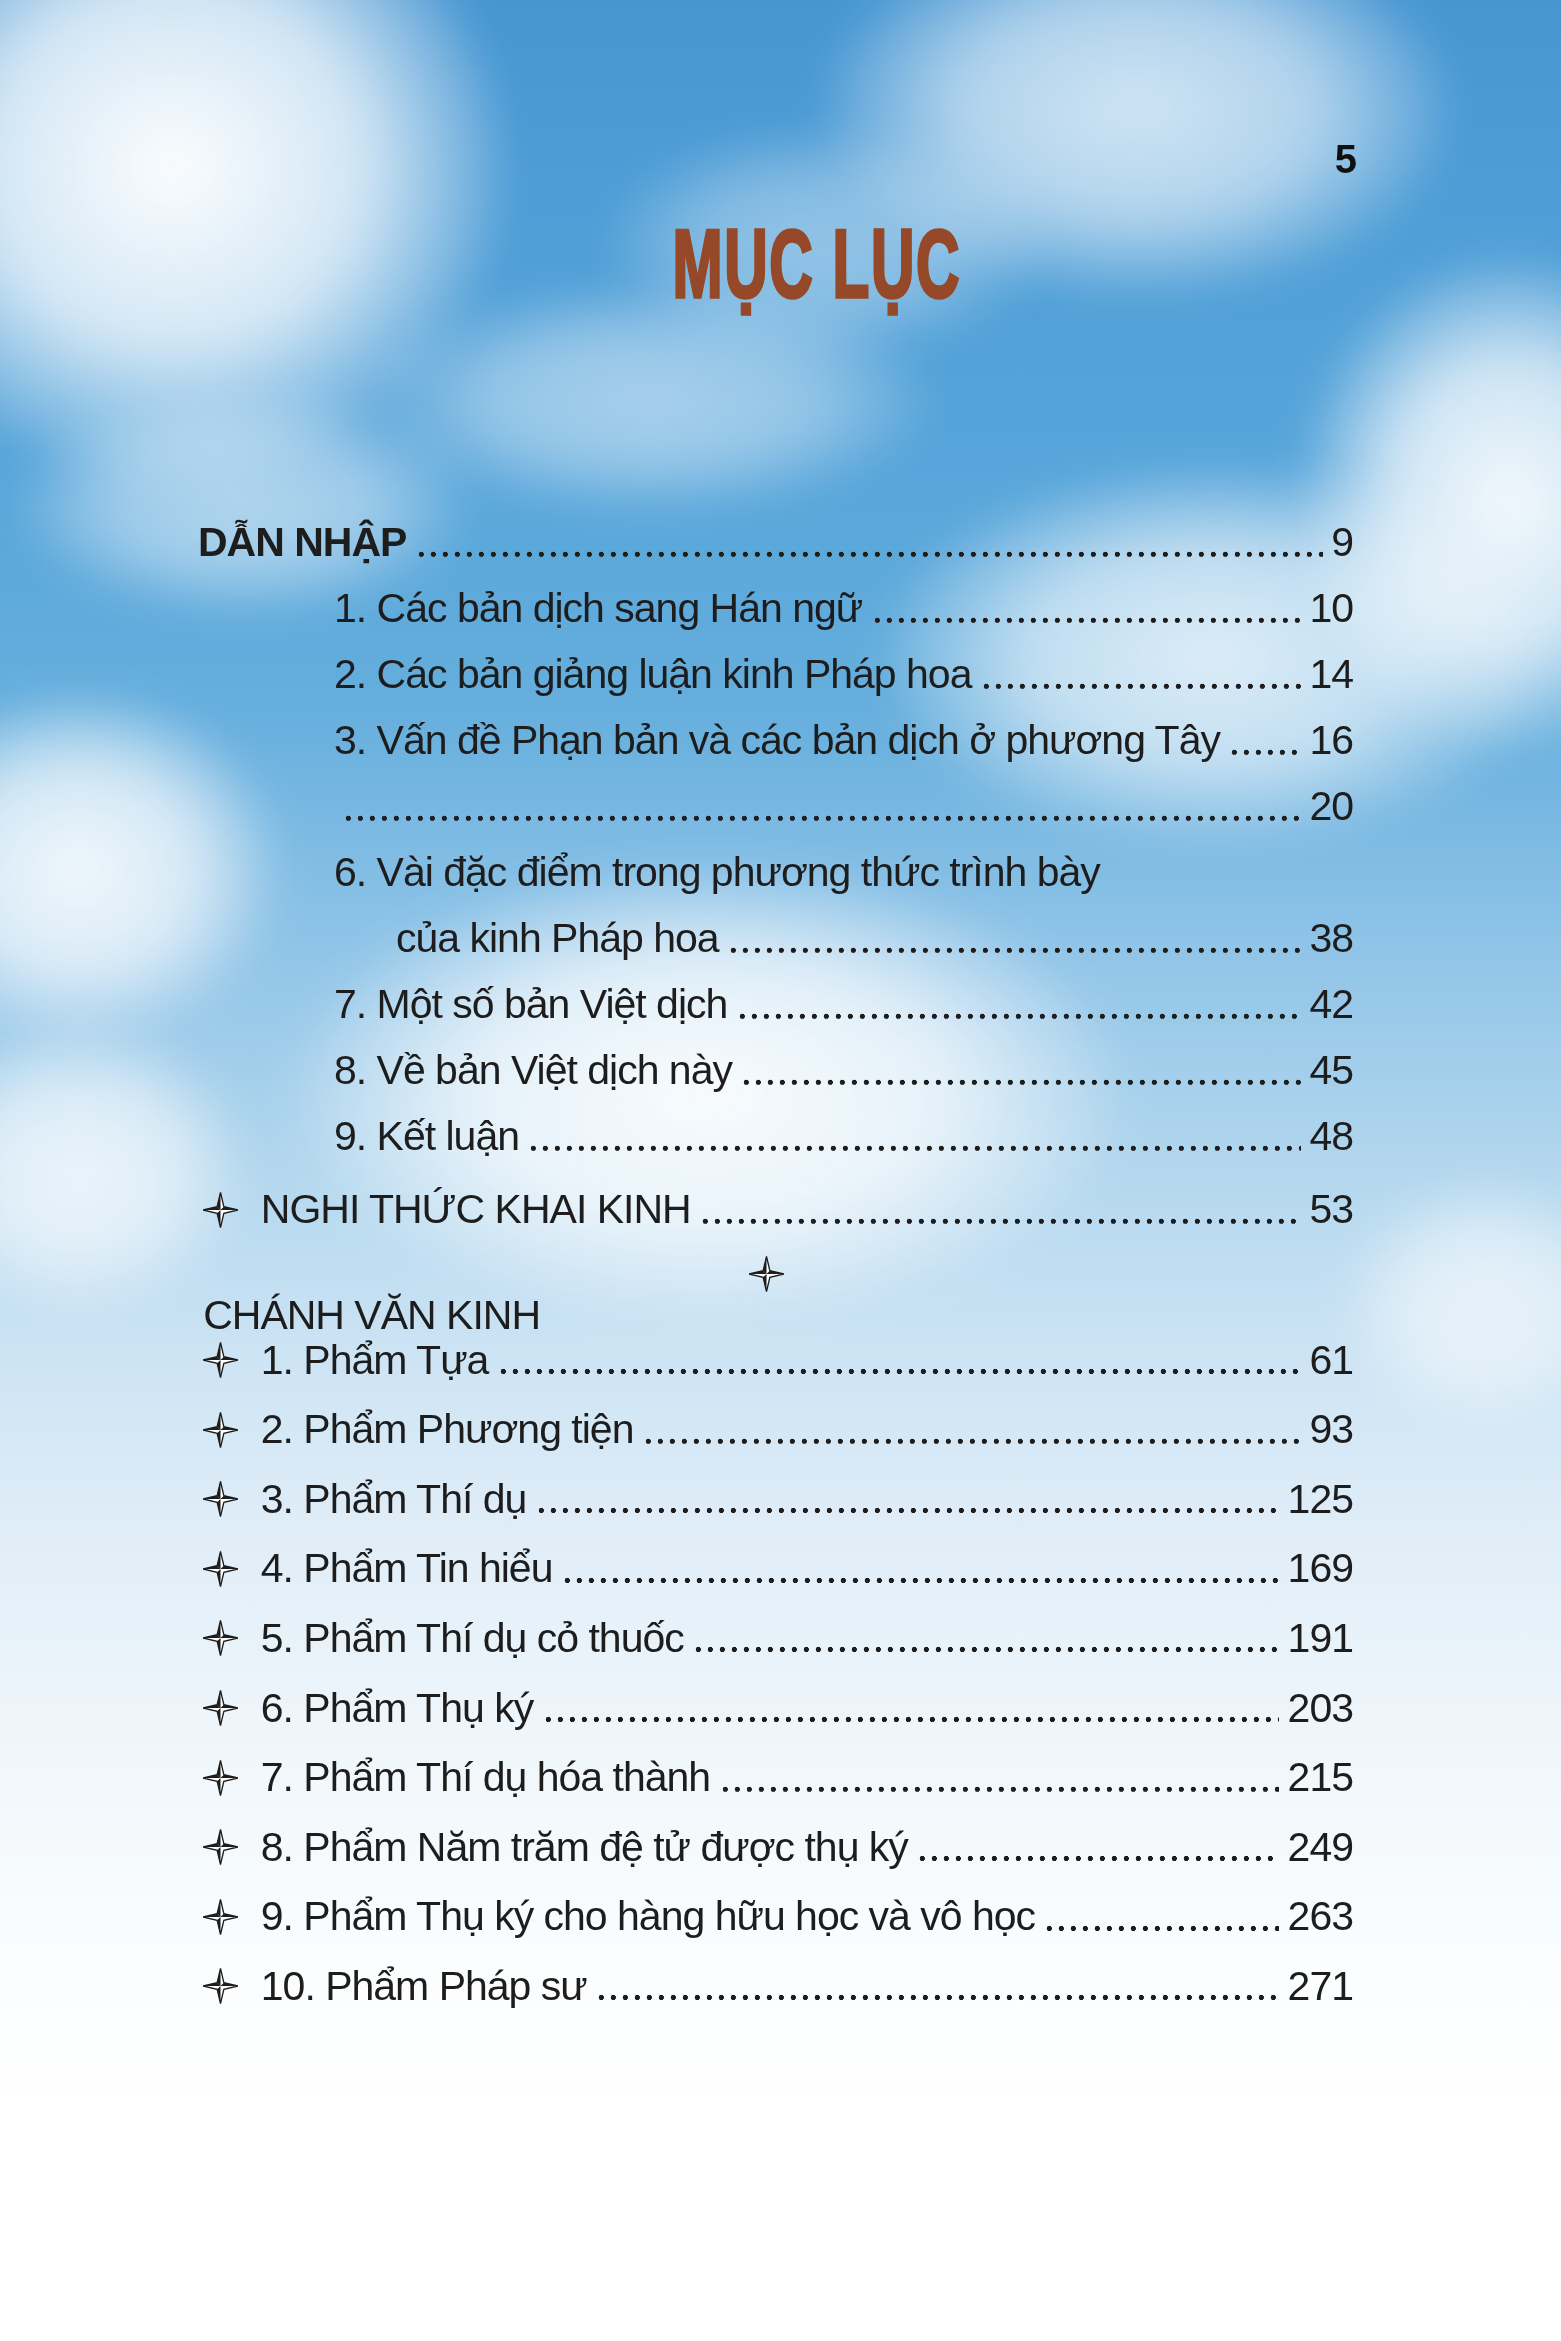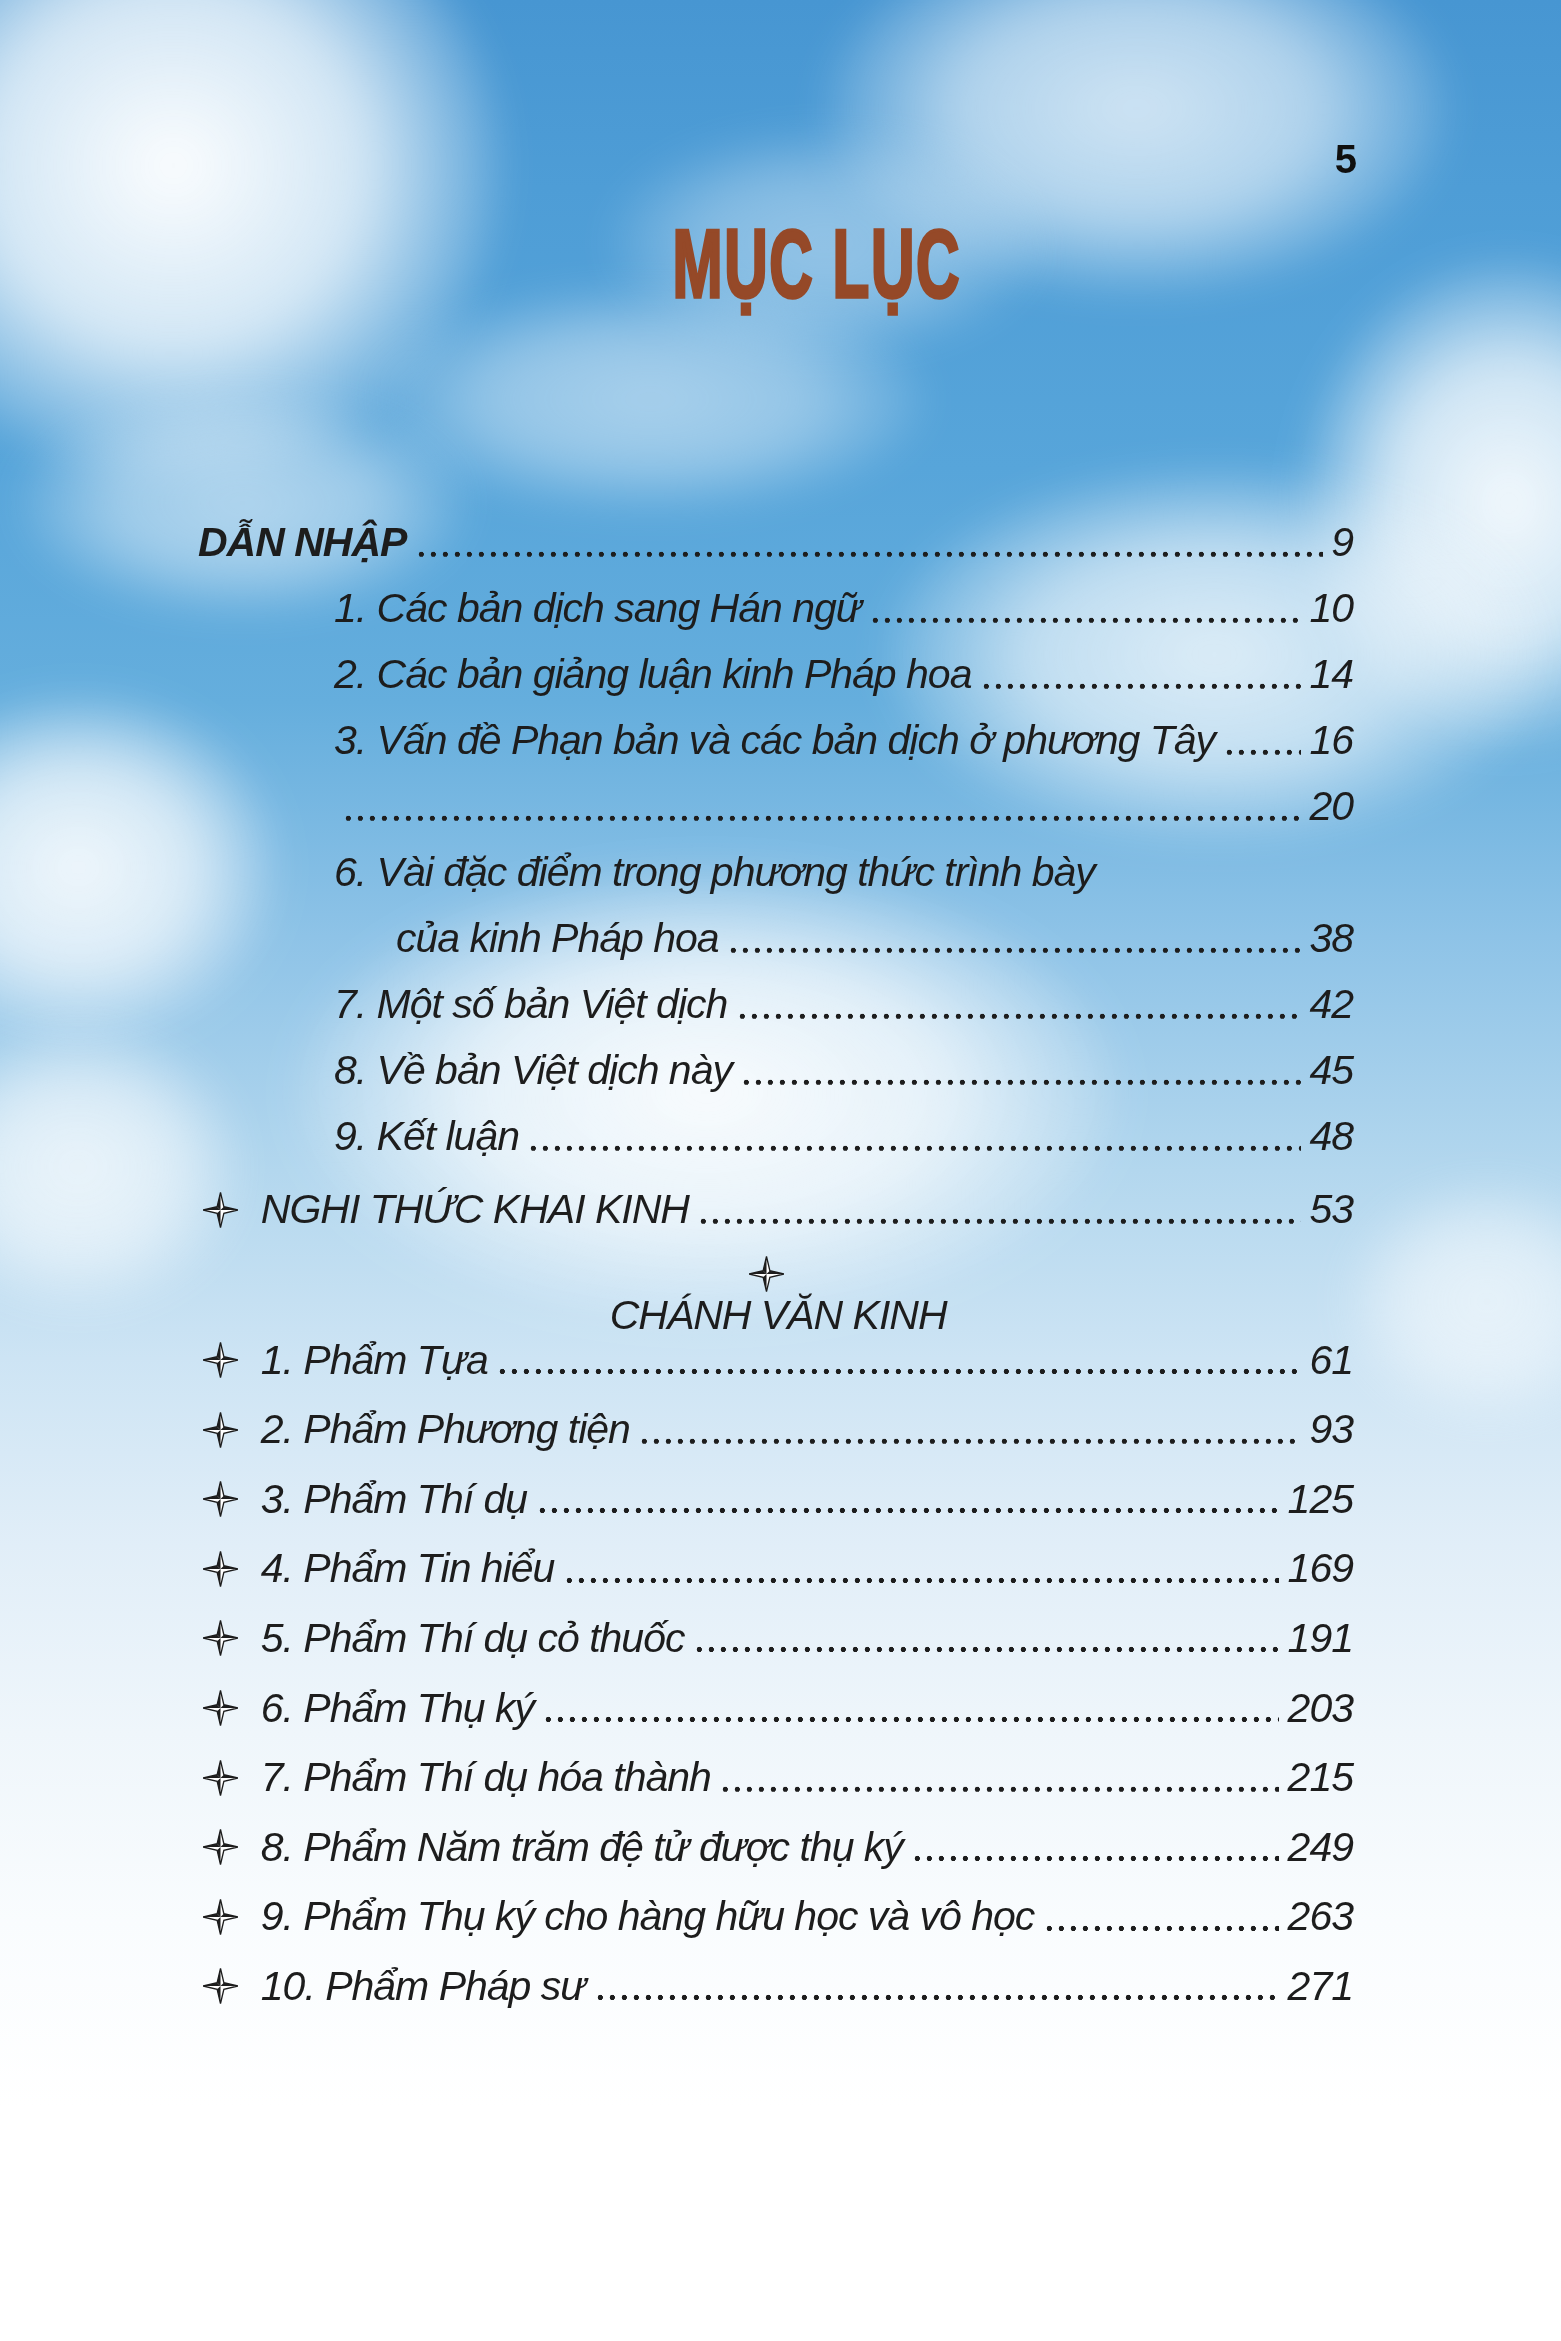--- a/index.html
+++ b/index.html
@@ -68,39 +68,38 @@
     font-size:41px;
     letter-spacing:-1px;
   }
   .toc-row {
     display:flex;
     align-items:baseline;
     height:47px;
     line-height:47px;
     margin-bottom:19px;
     white-space:nowrap;
-    font-style:italic;
   }
   .toc-row .label { flex:0 0 auto; }
   .toc-row .pagenum { flex:0 0 auto; }
   .leader {
     flex:1 1 auto;
     align-self:flex-end;
     height:8.7px;
     min-width:26px;
     margin:0 8.7px 7.8px 10.4px;
     background-image: radial-gradient(circle at 4.3px 4.3px, #1d1d1d 2.3px, rgba(0,0,0,0) 2.9px);
     background-size:12px 8.7px;
     background-repeat:repeat-x;
     background-position:left bottom;
   }
   .header .label { font-weight:700; }
   .sub  { padding-left:136px;margin-top:8px; }
   .cont { padding-left:198px; }
-  .star-row { padding-left:5.2px; margin-bottom:22.6px;align-items:center; }
+  .star-row { padding-left:5.2px; margin-bottom:22.6px; }
   .star-badge {
     flex:0 0 auto;
     width:35px; height:36px;
     margin-right:22.6px;
     align-self:center;
     display:inline-flex;
   }
   .star-badge svg { width:100%; height:100%; }
   .gap-a { margin-top:26px; }
   .gap-b { margin-top:22.6px;flex-direction:column; }

